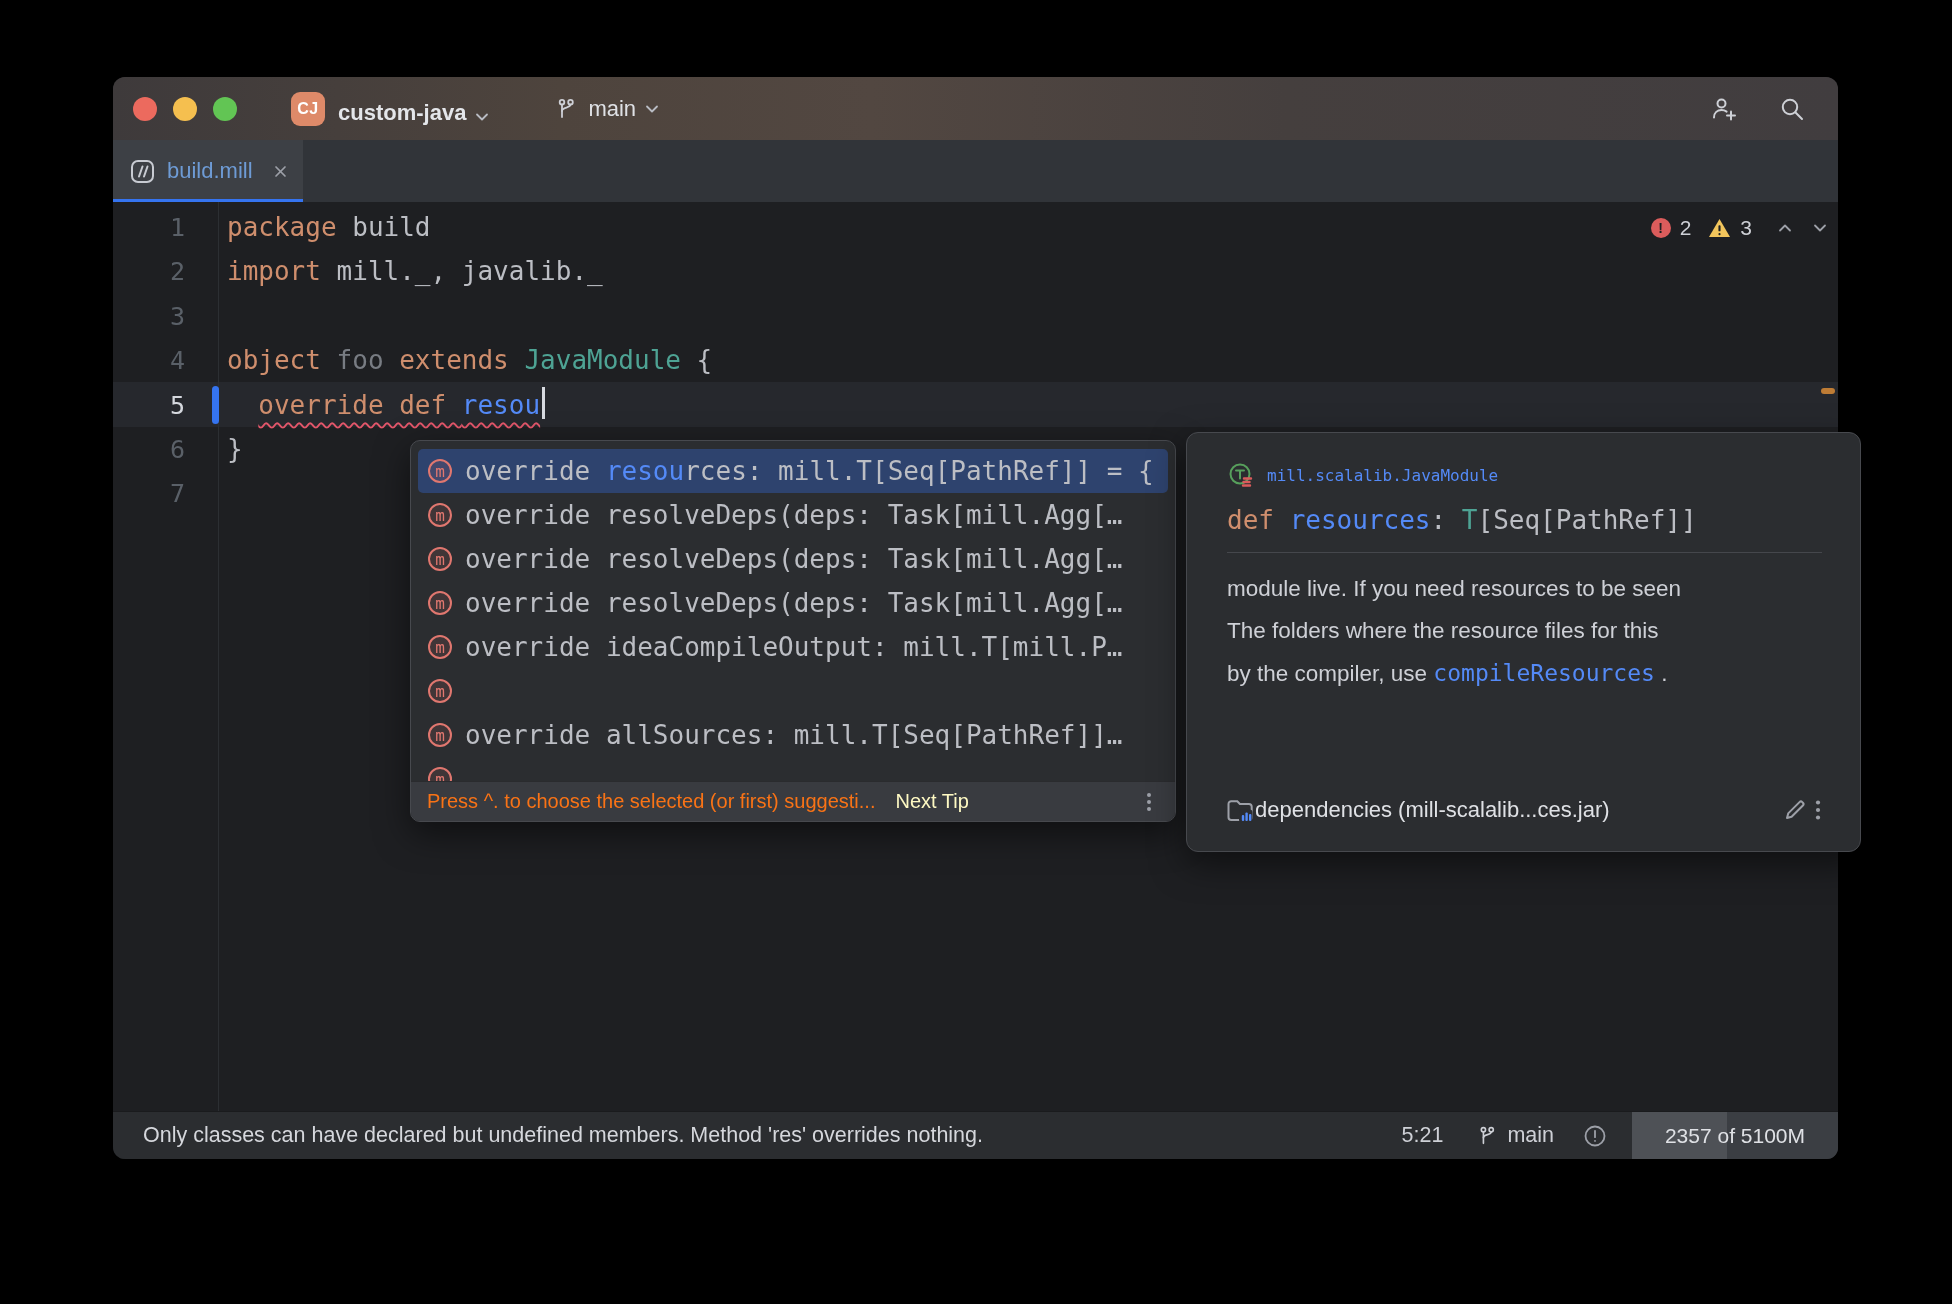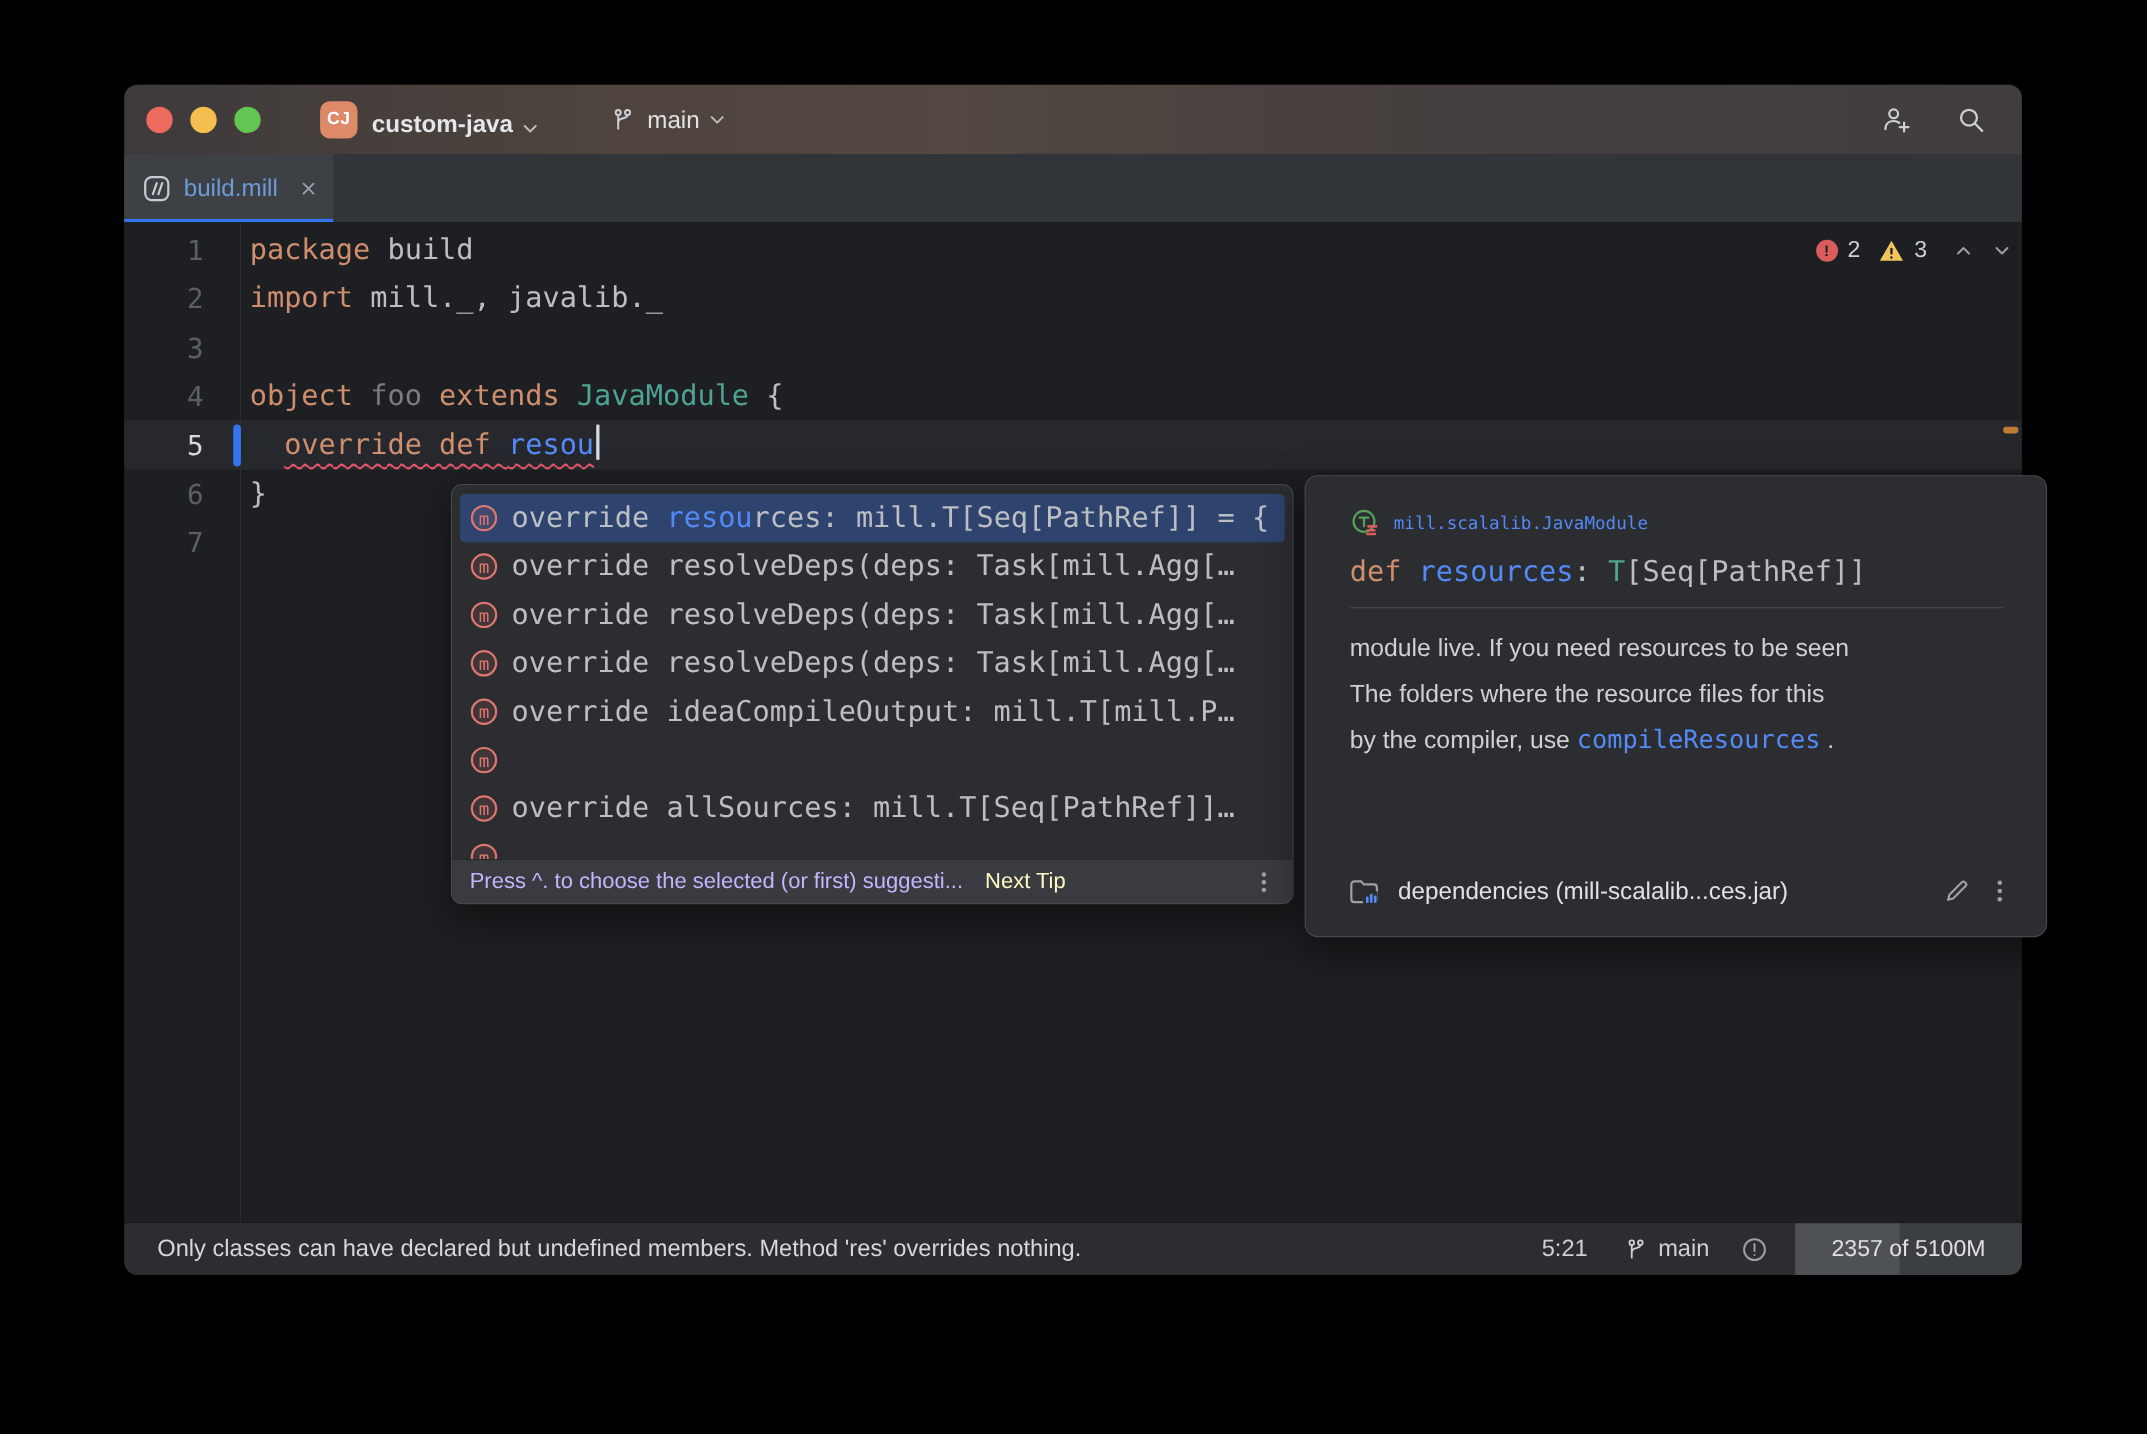--- a/index.html
+++ b/index.html
@@ -60,35 +60,35 @@
   .cmp-row{height:44px;display:flex;align-items:center;gap:13px;padding:0 10px;
            font-family:"DejaVu Sans Mono",monospace;font-size:26px;color:#BCBEC4;white-space:pre;}
   .cmp-row.selected{background:#2E436E;border-radius:5px;}
   .cmp-match{color:#548AF7;}
   .m-icon{flex:none;width:24px;height:24px;border-radius:50%;border:2px solid #E0776F;color:#E0776F;
           background:rgba(224,119,111,.12);font-size:16px;line-height:22px;text-align:center;
           font-family:"DejaVu Sans Mono",monospace;box-sizing:border-box;}
   .cmp-footer{position:absolute;left:0;right:0;bottom:0;height:40px;background:#393B40;
               border-top:1px solid #2A2B2E;border-radius:0 0 9px 9px;display:flex;align-items:center;
               padding:0 16px;box-sizing:border-box;gap:20px;font-size:20px;}
-  .cmp-hint{color:#c4b5fd;white-space:nowrap;}
+  .cmp-hint{color:#f97316;white-space:nowrap;}
   .next-tip{color:#fef9c3;white-space:nowrap;}
   .kebab{margin-left:auto;color:#9DA0A8;display:flex;}
   
   .doc{position:absolute;left:1073px;top:230px;width:675px;height:420px;background:#2B2D30;
        border:1px solid #47494E;border-radius:12px;box-shadow:0 12px 34px rgba(0,0,0,.5);
        box-sizing:border-box;padding:28px 38px 24px 40px;}
   .doc-head{display:flex;align-items:center;gap:12px;font-family:"DejaVu Sans Mono",monospace;
             font-size:16px;color:#548AF7;}
   .doc-sig{margin-top:16px;font-family:"DejaVu Sans Mono",monospace;font-size:26px;white-space:pre;}
   .doc-sep{margin-top:17px;height:1px;background:#45474C;}
   .doc-body{margin-top:15px;font-size:22.5px;line-height:42px;color:#CED0D6;}
   .doc-code{font-family:"DejaVu Sans Mono",monospace;font-size:23px;color:#548AF7;}
   .doc-deps{position:absolute;left:38px;right:32px;bottom:26px;display:flex;align-items:center;
-            gap:16px;font-size:22px;color:#DFE1E5;}
+            gap:0;font-size:22px;color:#DFE1E5;}
   .doc-deps .pencil{margin-left:auto;color:#9DA0A8;display:flex;}
   
   .statusbar{position:absolute;left:0;right:0;bottom:0;height:48px;background:#2B2D30;
              border-top:1px solid #1A1B1D;border-radius:0 0 12px 12px;display:flex;align-items:center;
              font-size:21.5px;color:#D5D7DC;box-sizing:border-box;padding-left:30px;}
   .sb-msg{white-space:nowrap;}
   .sb-caret{margin-left:auto;color:#CED0D6;}
   .sb-branch{display:flex;align-items:center;gap:8px;margin-left:34px;color:#CED0D6;}
   .sb-excl{margin-left:28px;color:#9DA0A8;display:flex;}
   .sb-mem{margin-left:24px;position:relative;width:206px;height:47px;background:#3B3E43;

